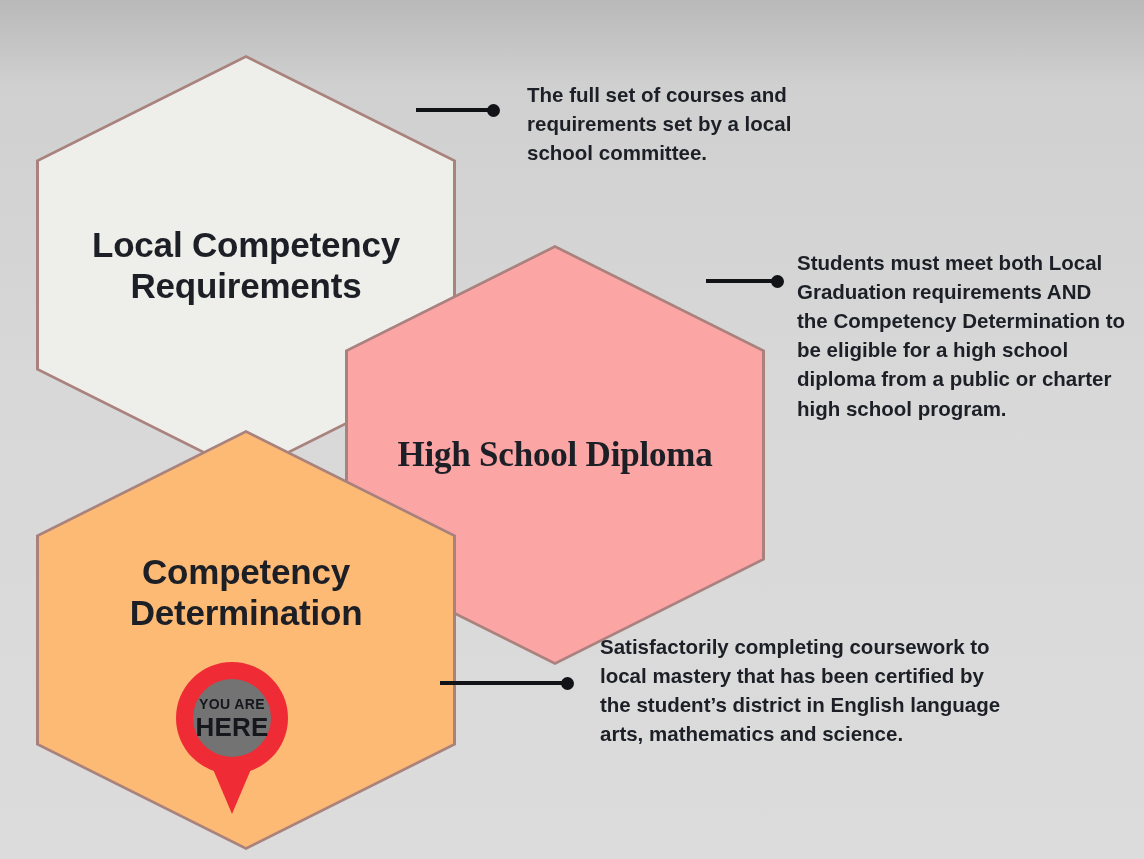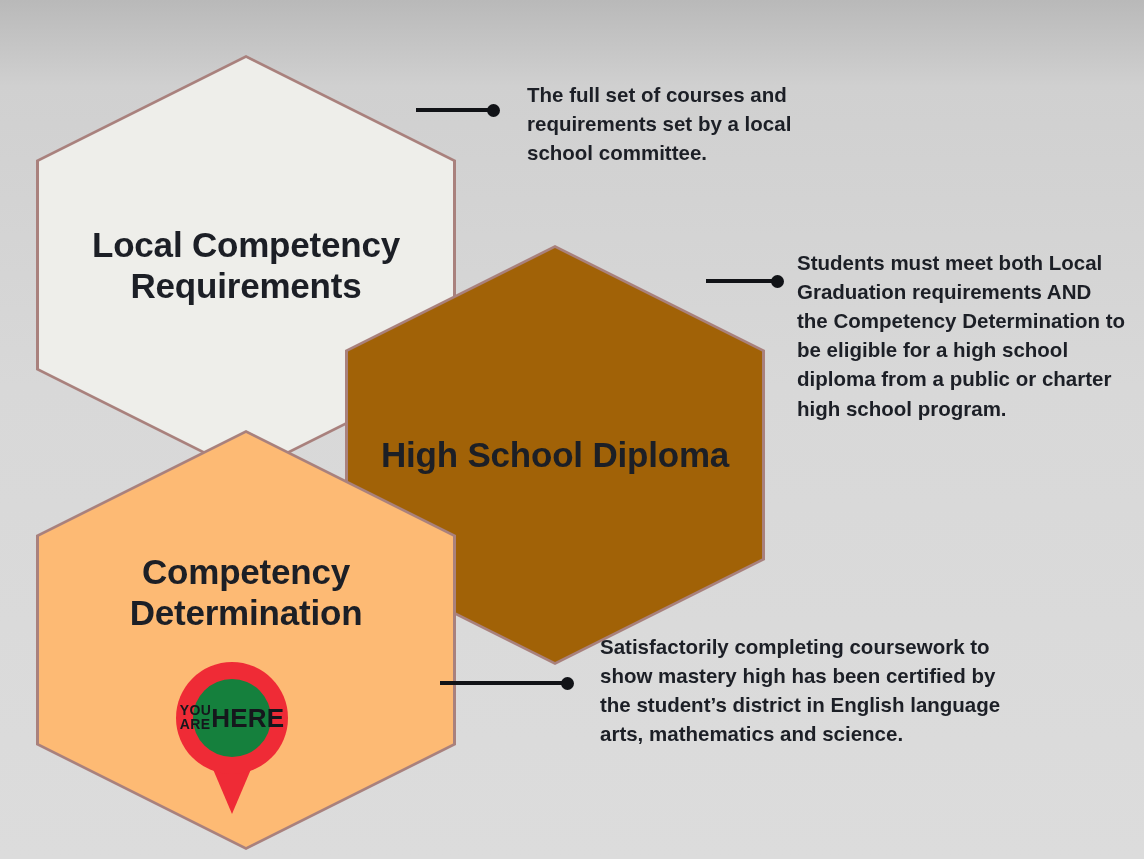--- a/index.html
+++ b/index.html
@@ -41,21 +41,21 @@
     padding: 0 14px;
   }
 
   
   #hex1-outer { left: 36px;  top: 55px;  width: 420px; height: 420px; background: #a9817d; }
   #hex1       { left: 39px;  top: 58px;  width: 414px; height: 414px; background: #eeeeea; }
   #hex1 .hex-label { font-size: 35px; }
 
   
   #hex2-outer { left: 345px; top: 245px; width: 420px; height: 420px; background: #a9817d; }
-  #hex2       { left: 348px; top: 248px; width: 414px; height: 414px; background: #a16207; }
+  #hex2       { left: 348px; top: 248px; width: 414px; height: 414px; background: #fca5a5; font-family: Liberation Serif, serif; }
   #hex2 .hex-label { font-size: 35px; }
 
   
   #hex3-outer { left: 36px;  top: 430px; width: 420px; height: 420px; background: #a9817d; }
   #hex3       { left: 39px;  top: 433px; width: 414px; height: 414px; background: #fdba74; }
   #hex3 .hex-label { font-size: 35px; transform: translateY(-48px); }
 
   
   .connector {
     position: absolute;
@@ -116,23 +116,23 @@
     background: #ef2b36;
     clip-path: polygon(0% 0%, 100% 0%, 50% 100%);
   }
   #pin .pin-inner {
     position: absolute;
     left: 17px;
     top: 17px;
     width: 78px;
     height: 78px;
     border-radius: 50%;
-    background: #15803d;
+    background: #737373;
     display: flex;
-    flex-direction: row;
+    flex-direction: column;
     align-items: center;
     justify-content: center;
     line-height: 1;
   }
   #pin .pin-small {
     font-size: 14px;
     font-weight: bold;
     color: #15171c;
     letter-spacing: 0.4px;
     margin-bottom: 3px;
@@ -168,21 +168,21 @@
   <div id="dot1" class="dot"></div>
 
   <div id="conn2" class="connector"></div>
   <div id="dot2" class="dot"></div>
 
   <div id="conn3" class="connector"></div>
   <div id="dot3" class="dot"></div>
 
   <div id="note1" class="note">The full set of courses and requirements set by a local school committee.</div>
   <div id="note2" class="note">Students must meet both Local Graduation requirements AND the Competency Determination to be eligible for a high school diploma from a public or charter high school program.</div>
-  <div id="note3" class="note">Satisfactorily completing coursework to show mastery high has been certified by the student’s district in English language arts, mathematics and science.</div>
+  <div id="note3" class="note">Satisfactorily completing coursework to local mastery that has been certified by the student’s district in English language arts, mathematics and science.</div>
 
   <div id="pin">
     <div class="pin-tip"></div>
     <div class="pin-body"></div>
     <div class="pin-inner">
       <div class="pin-small">YOU ARE</div>
       <div class="pin-big">HERE</div>
     </div>
   </div>
 

